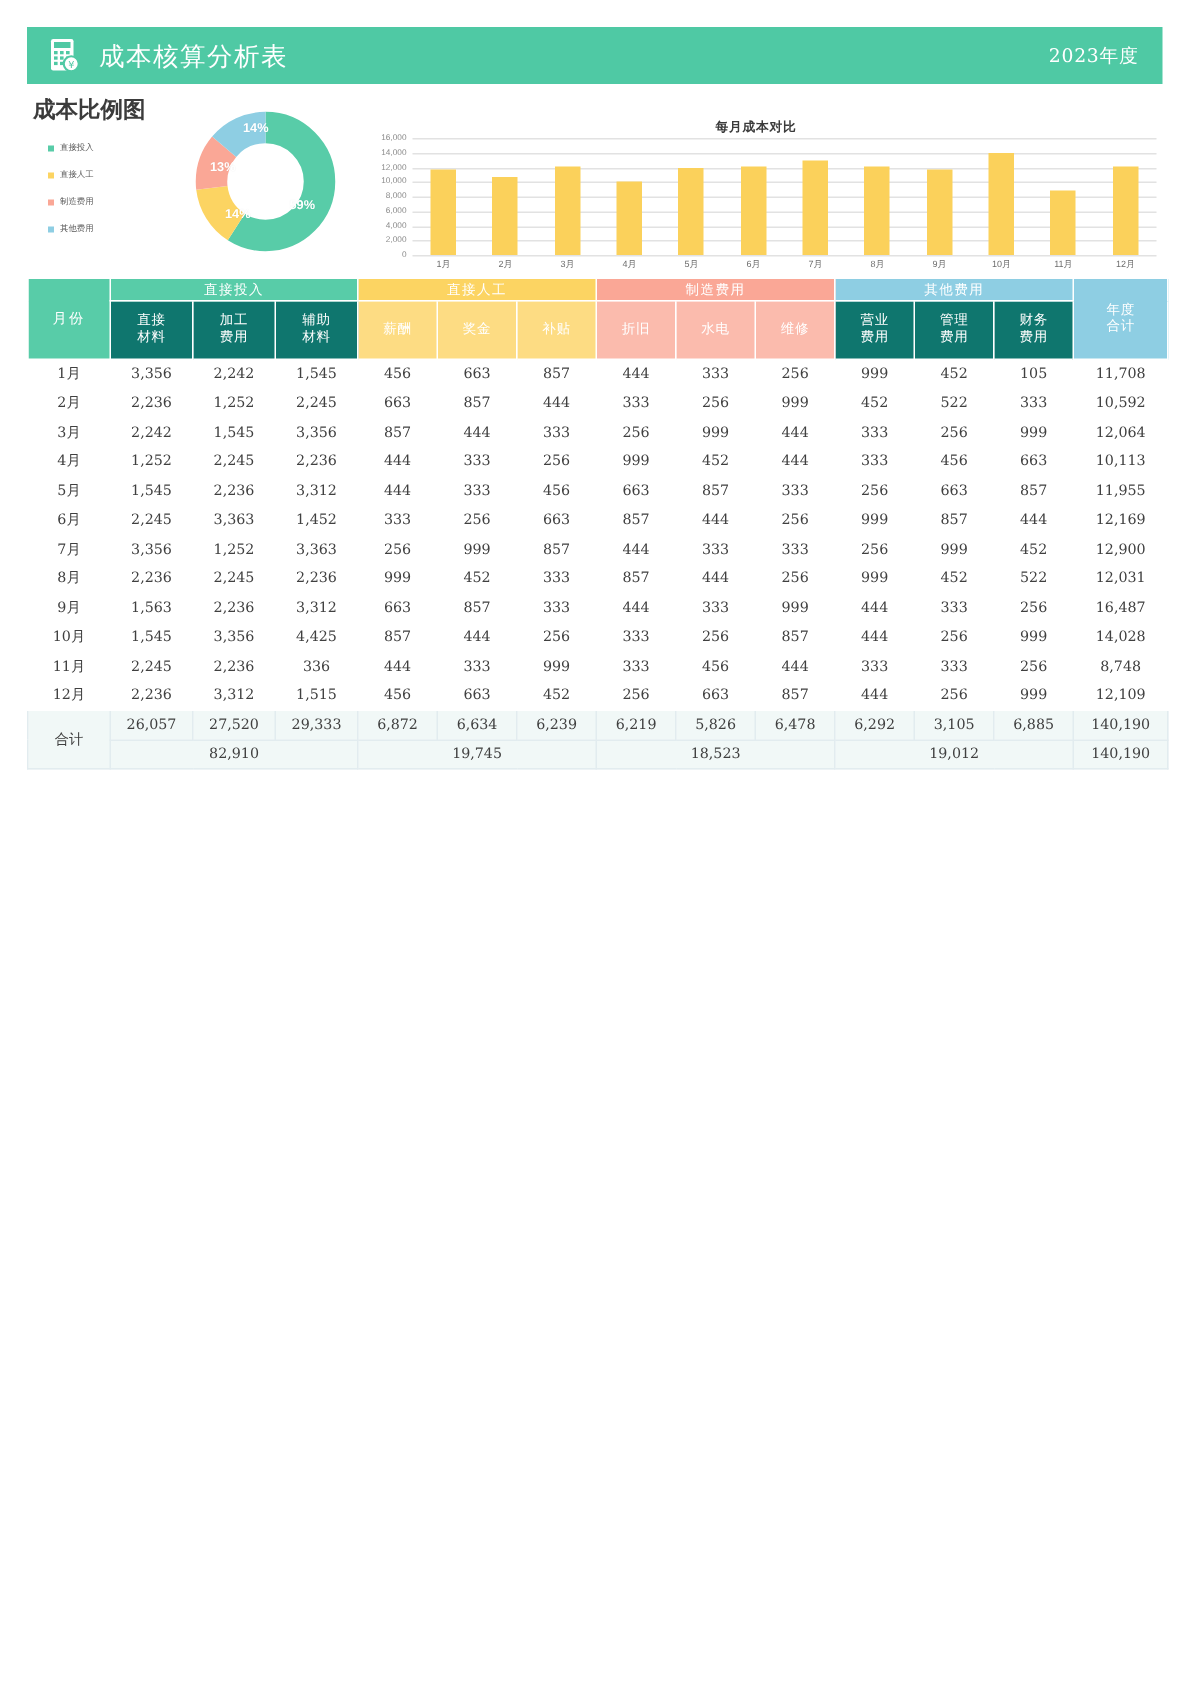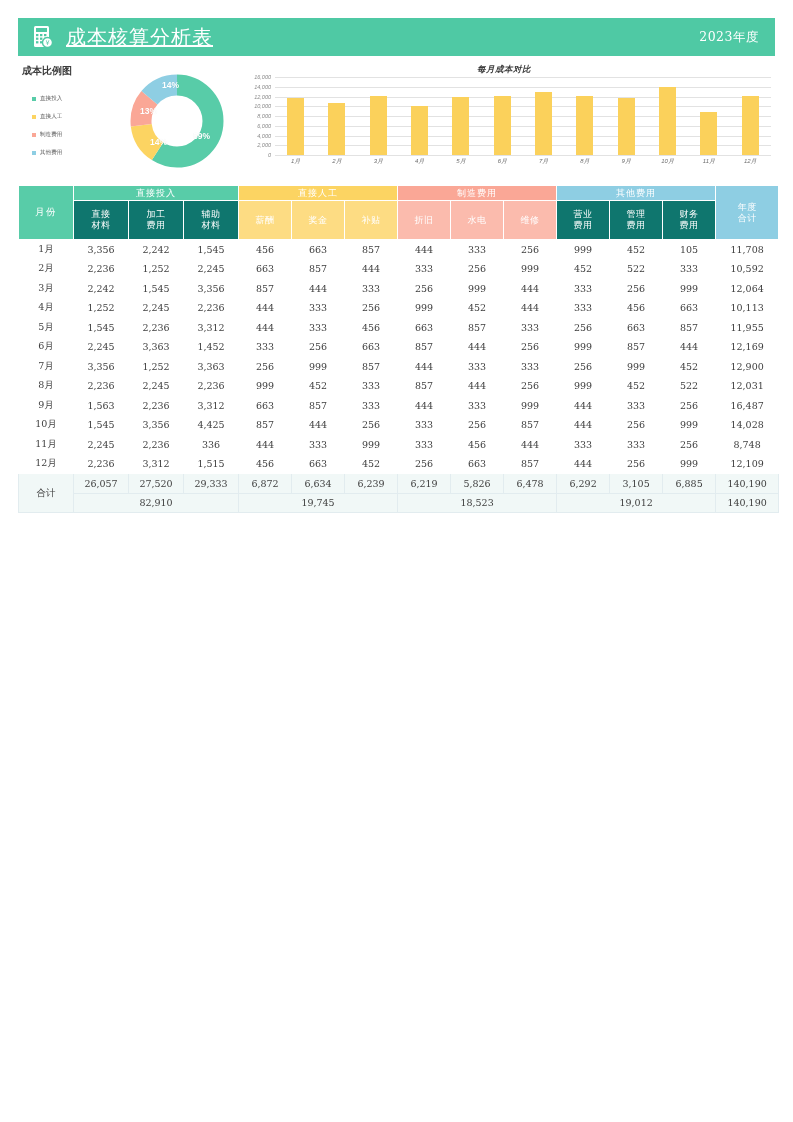--- a/index.html
+++ b/index.html
@@ -32,25 +32,24 @@
   .calc-icon {
     width: 22px;
     height: 24px;
     position: relative;
     flex: 0 0 auto;
     margin-right: 12px;
   }
   .calc-icon svg { display: block; }
   .title-text {
     color: #ffffff;
-    font-size: 20px;
+    font-size: 17px;
     letter-spacing: 1px;
     font-family: "DejaVu Serif", "Liberation Serif", serif;
     flex: 1 1 auto;
-    text-decoration: underline;
   }
   .year-text {
     color: #ffffff;
     font-size: 12.5px;
     font-family: "DejaVu Serif", "Liberation Serif", serif;
     letter-spacing: 0.5px;
   }
 
   
   .charts {
@@ -62,21 +61,21 @@
   }
 
   .pie-block {
     position: absolute;
     left: 0;
     top: 0;
     width: 232px;
     height: 118px;
   }
   .pie-title {
-    font-size: 10px;
+    font-size: 15px;
     font-weight: bold;
     color: #3b3b3b;
     margin: 2px 0 0 4px;
   }
   .legend {
     position: absolute;
     left: 14px;
     top: 32px;
     width: 72px;
   }
@@ -108,24 +107,23 @@
     position: absolute;
     color: #ffffff;
     font-size: 8.5px;
     font-weight: bold;
     text-shadow: 0 0 1px rgba(0,0,0,0.08);
   }
 
   .bar-block {
     position: absolute;
     left: 215px;
-    top: 0;
+    top: 15px;
     width: 542px;
     height: 118px;
-    font-style: italic;
   }
   .bar-title {
     text-align: center;
     font-size: 8.5px;
     font-weight: bold;
     color: #3b3b3b;
     margin-top: 2px;
     letter-spacing: 0.5px;
   }
   .plot {

